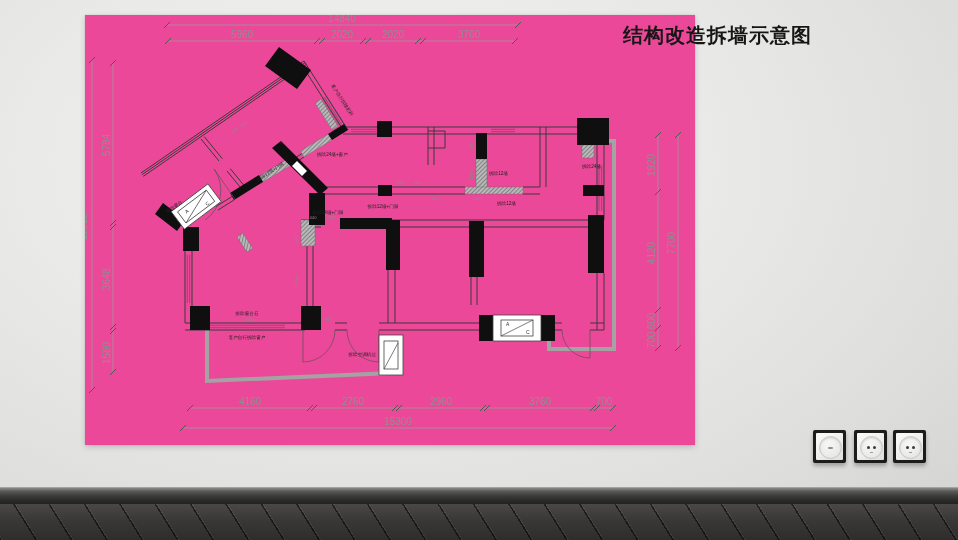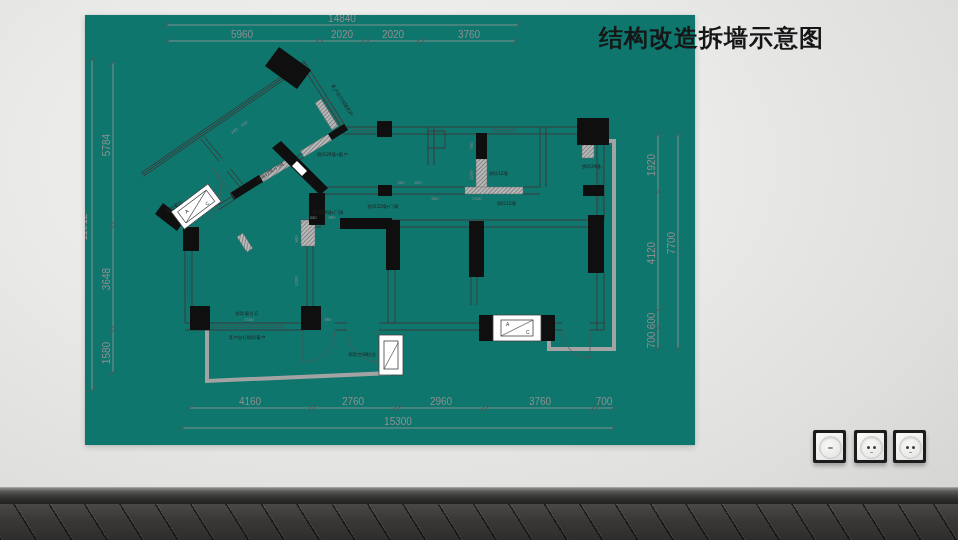--- a/index.html
+++ b/index.html
@@ -4,26 +4,26 @@
 <style>
   html,body{margin:0;padding:0;}
   body{
     width:958px;height:540px;position:relative;overflow:hidden;
     font-family:"Liberation Sans",sans-serif;
     background:radial-gradient(ellipse at 38% 30%, #f2f2f1 0%, #eaeae9 40%, #dededd 75%, #d2d2d1 100%);
   }
   .wall{position:absolute;left:0;top:0;width:958px;height:487px;}
   .artwork{
     position:absolute;left:85px;top:15px;width:610px;height:430px;
-    background:#0f766e;box-shadow:0 2px 6px rgba(0,0,0,.18), 0 0 1px rgba(0,0,0,.15);
+    background:#ec4899;box-shadow:0 2px 6px rgba(0,0,0,.18), 0 0 1px rgba(0,0,0,.15);
   }
   .artwork svg{display:block;}
   .slide-title{
-    position:absolute;left:599px;top:22px;width:320px;
-    font-size:24px;font-weight:700;color:#161616;letter-spacing:1px;
+    position:absolute;left:623px;top:22px;width:320px;
+    font-size:20px;font-weight:700;color:#161616;letter-spacing:1px;
     font-family:"Liberation Sans",sans-serif;
   }
   .baseboard{
     position:absolute;left:0;top:487px;width:958px;height:16px;
     background:linear-gradient(180deg,#8a8a88 0%,#5a5a58 20%,#3d3d3b 48%,#2d2d2b 72%,#222220 100%);
     border-top:1px solid #a2a2a0;
   }
   .floor{
     position:absolute;left:0;top:504px;width:958px;height:36px;
     background:

